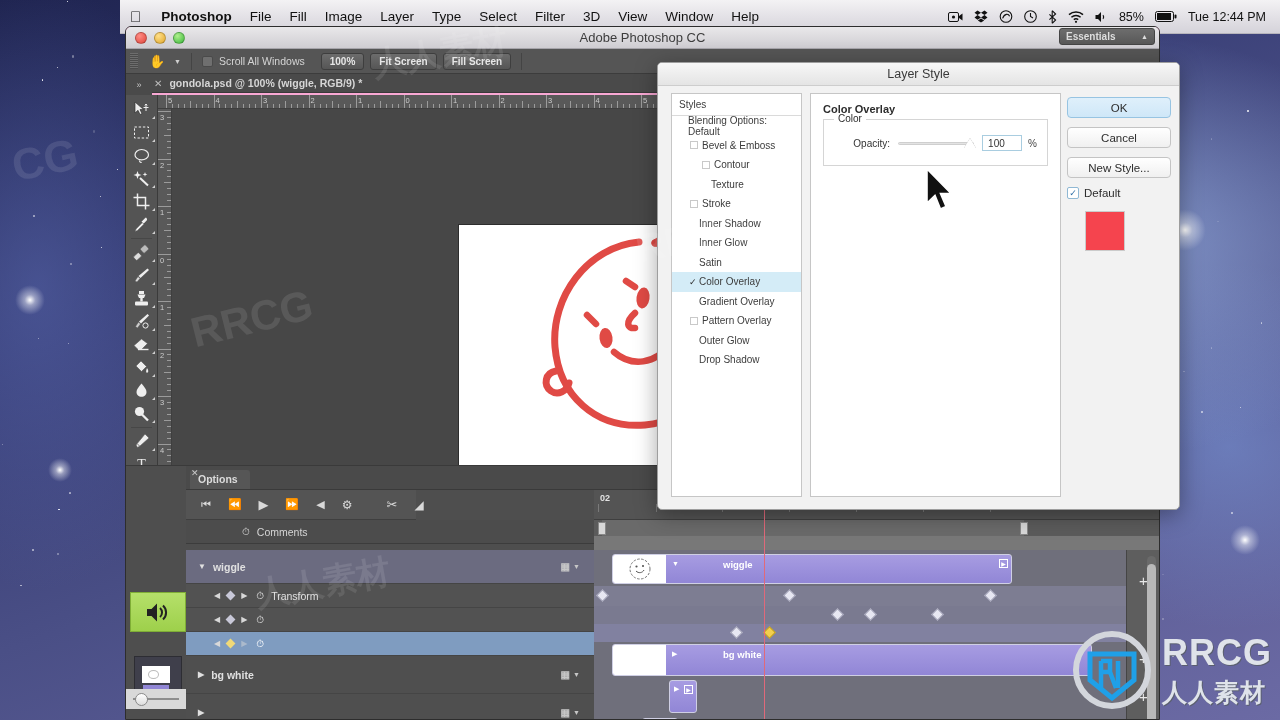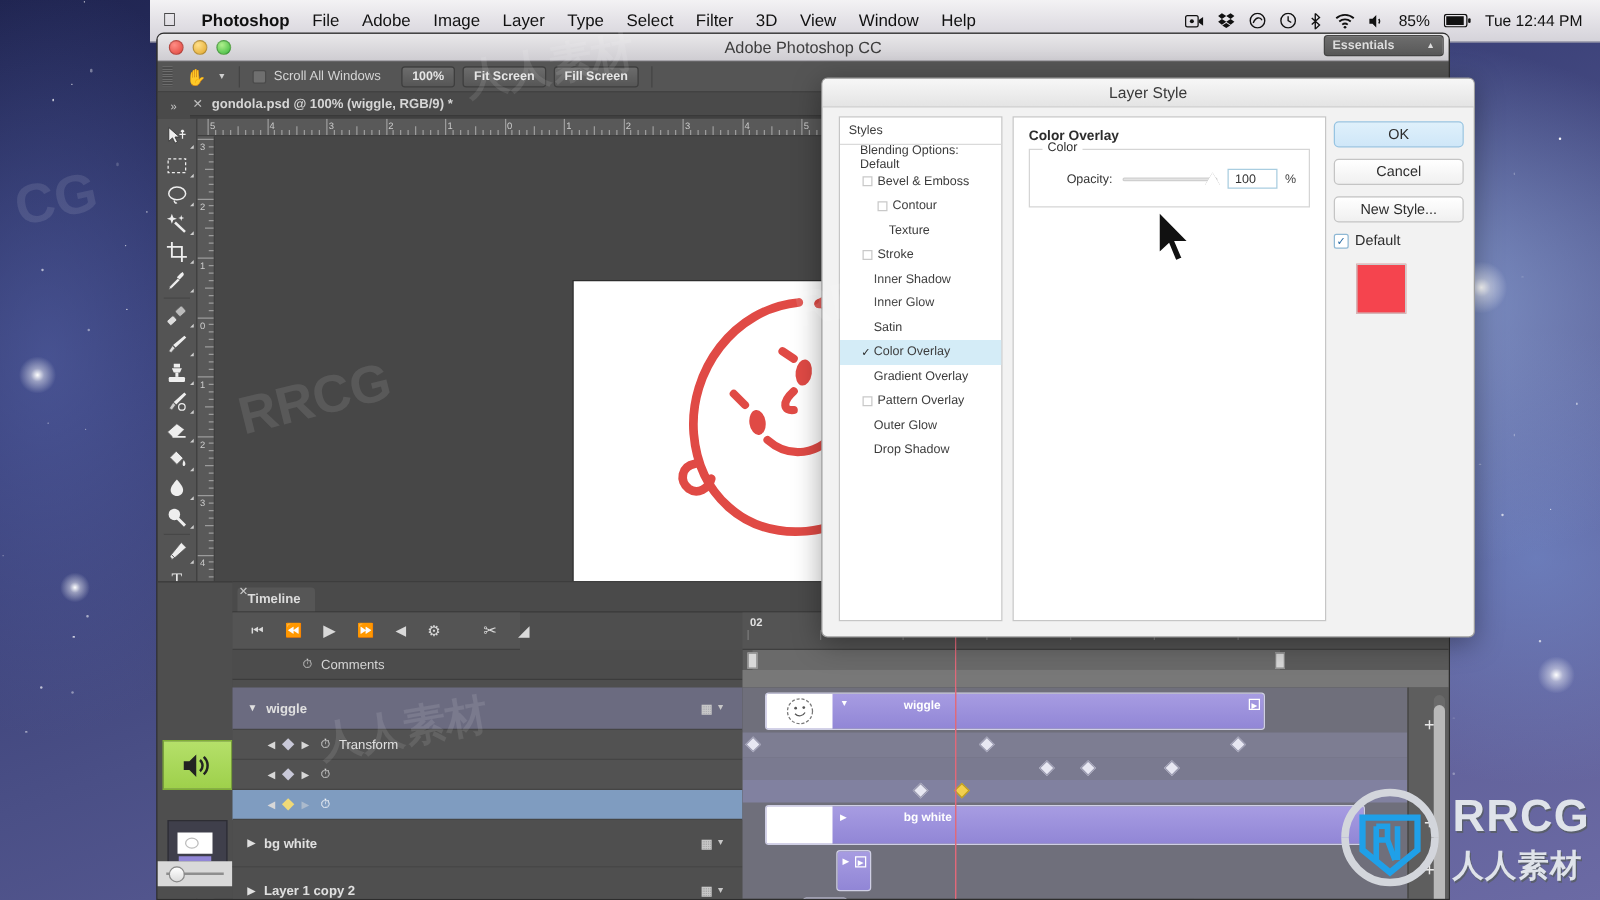--- a/index.html
+++ b/index.html
@@ -38,21 +38,21 @@
   #menubar .apple { padding: 0 11px 0 10px; font-size: 15px; line-height: 1; }
   #menubar .mi { padding: 0 9px; white-space: nowrap; }
   #menubar .mi.app { font-weight: bold; }
   #menubar .spacer { flex: 1; }
   #menubar .status { display: flex; align-items: center; gap: 11px; padding-right: 14px; font-size: 12.5px;}
   .si { display: inline-flex; align-items: center; justify-content: center; }
 
   
   #psWin {
     position: absolute; left: 125px; top: 26px; width: 1035px; height: 694px;
-    background: #404040;
+    background: #f9a8d4;
     border: 1px solid #2d2d2d;
     border-radius: 6px 6px 0 0;
     overflow: hidden;
     z-index: 50;
   }
   #psTitle {
     height: 22px;
     background: linear-gradient(180deg,#e9e8ea,#cfcdd2);
     border-bottom: 1px solid #a6a4aa;
     position: relative;
@@ -512,21 +512,21 @@
       <div style="position: absolute; left: 1230px; top: 525px; width: 30px; height: 30px; border-radius: 50%; background: radial-gradient(circle, rgb(255, 255, 255) 0%, rgba(255, 255, 255, 0.45) 25%, rgba(255, 255, 255, 0) 70%);"></div>
       <div style="position: absolute; left: 15px; top: 285px; width: 30px; height: 30px; border-radius: 50%; background: radial-gradient(circle, rgb(255, 255, 255) 0%, rgba(255, 255, 255, 0.45) 25%, rgba(255, 255, 255, 0) 70%);"></div>
       <div style="position: absolute; left: 48px; top: 458px; width: 24px; height: 24px; border-radius: 50%; background: radial-gradient(circle, rgb(255, 255, 255) 0%, rgba(255, 255, 255, 0.45) 25%, rgba(255, 255, 255, 0) 70%);"></div>
     </div>
 </div>
 
 <div id="menubar">
   <span class="apple"></span>
   <span class="mi app">Photoshop</span>
   <span class="mi">File</span>
-  <span class="mi">Adobe</span>
+  <span class="mi">Fill</span>
   <span class="mi">Image</span>
   <span class="mi">Layer</span>
   <span class="mi">Type</span>
   <span class="mi">Select</span>
   <span class="mi">Filter</span>
   <span class="mi">3D</span>
   <span class="mi">View</span>
   <span class="mi">Window</span>
   <span class="mi">Help</span>
   <span class="spacer"></span>
@@ -1067,21 +1067,21 @@
     </div>
     <div id="zoomSliderRow">
       <span class="track"></span>
       <span id="zoomKnob"></span>
     </div>
   </div>
 
   <div id="timeline">
     <span id="tlClose">✕</span>
     <div id="tlTab">
-      <span class="lab">Timeline</span>
+      <span class="lab">Options</span>
     </div>
 
     <div id="tlCtlWrap">
       <div id="tlControls">
         <span>⏮</span>
         <span>⏪</span>
         <span style="font-size:13px">▶</span>
         <span>⏩</span>
         <span>◀</span>
         <span style="font-size:12px">⚙</span>
@@ -1162,21 +1162,20 @@
         <span style="font-size:8px; margin:0 7px 0 12px">▶</span>
         <span class="trkName">bg white</span>
         <span class="filmico">
             <span>▦</span>
             <span style="font-size:7px">▼</span>
           </span>
       </div>
 
       <div class="trkRow layer">
         <span style="font-size:8px; margin:0 7px 0 12px">▶</span>
-        <span class="trkName">Layer 1 copy 2</span>
         <span class="filmico">
             <span>▦</span>
             <span style="font-size:7px">▼</span>
           </span>
       </div>
     </div>
 
     <div id="trackArea">
       <div class="clip" style="left:18px; top:4px; width:400px; height:30px;">
         <span class="thumb">

